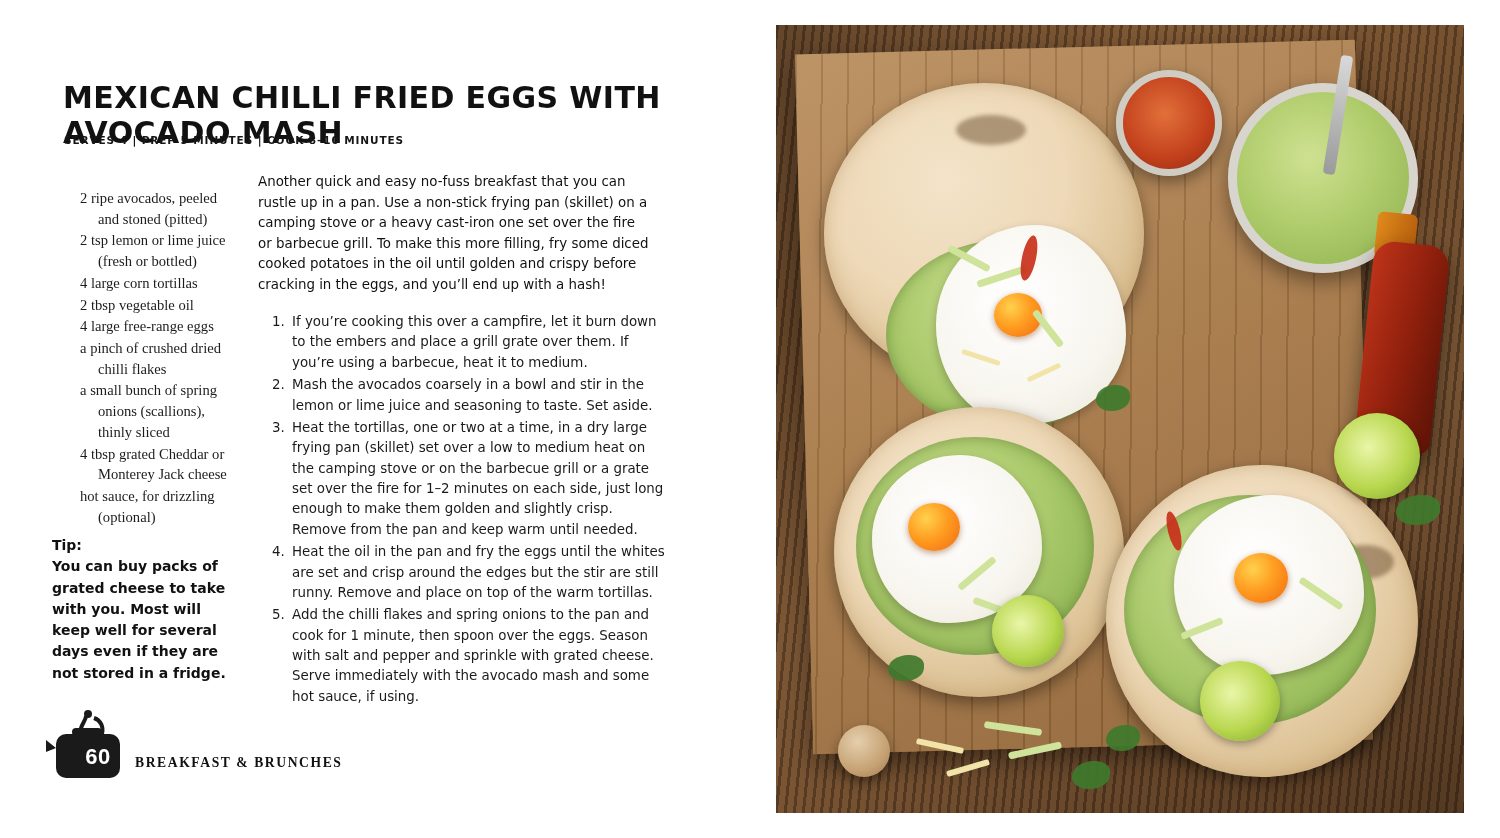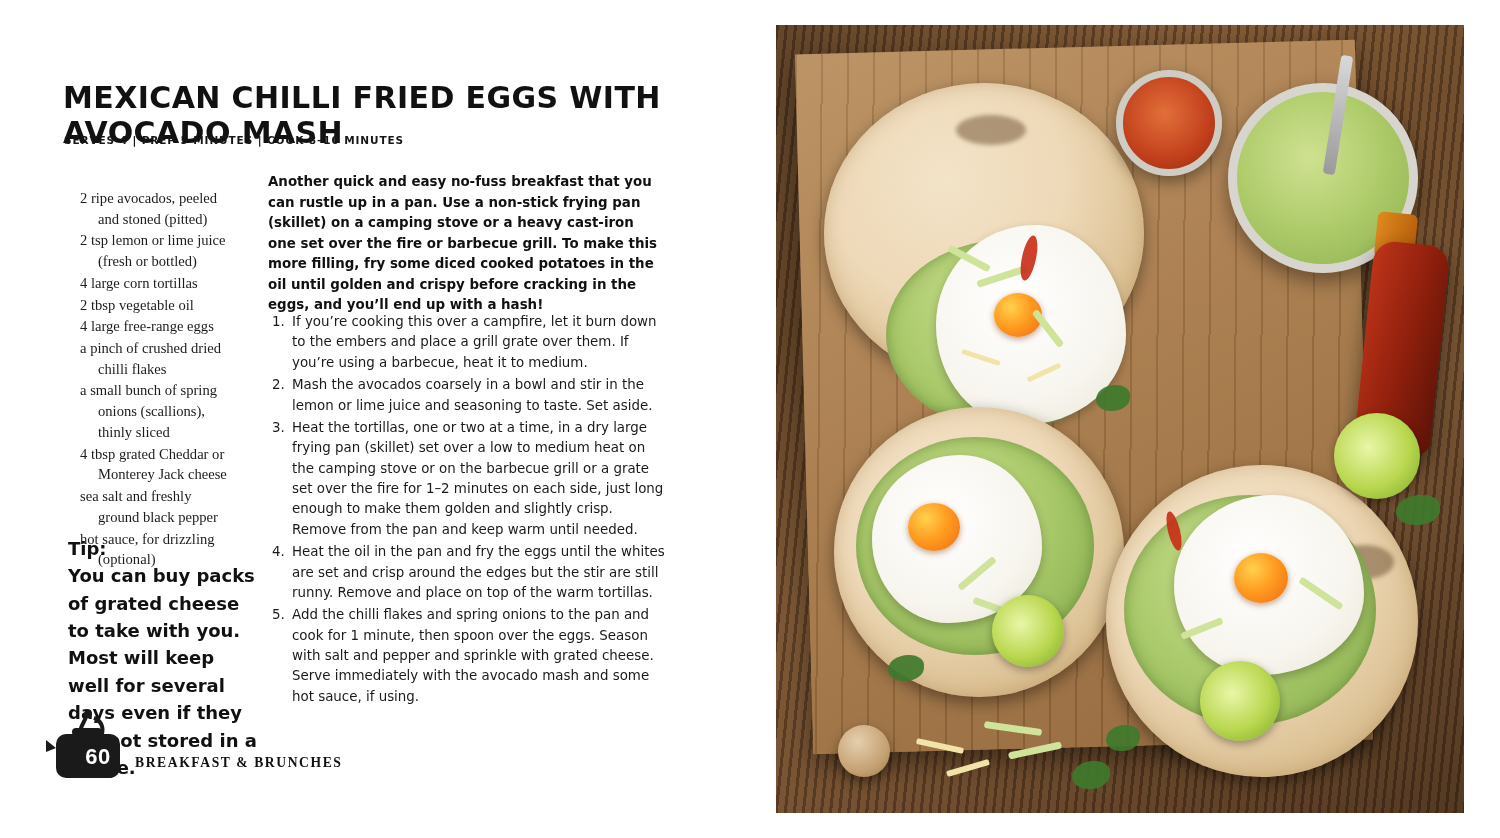--- a/index.html
+++ b/index.html
@@ -74,38 +74,38 @@
     padding: 0 0 0 18px;
     text-indent: -18px;
   }
   .ingredients ul {
     margin: 16px;
     padding: 0;
   }
 
   .tip {
     position: absolute;
-    left: 68px;
+    left: 52px;
     top: 535px;
     width: 190px;
     font-family: "DejaVu Sans", sans-serif;
     font-weight: bold;
-    font-size: 18px;
+    font-size: 14px;
     line-height: 1.52;
     color: #111111;
   }
 
   
   .intro {
     position: absolute;
-    left: 268px;
+    left: 258px;
     top: 172px;
     width: 392px;
     font-family: "DejaVu Sans", sans-serif;
-    font-weight: bold;
+    font-weight: normal;
     font-size: 13.4px;
     line-height: 1.53;
     color: #111111;
   }
 
   .method {
     position: absolute;
     left: 268px;
     top: 312px;
     width: 398px;
@@ -329,21 +329,20 @@
     <div class="ingredients">
       <ul>
         <li><span>2 ripe avocados, peeled and stoned (pitted)</span></li>
         <li><span>2 tsp lemon or lime juice (fresh or bottled)</span></li>
         <li><span>4 large corn tortillas</span></li>
         <li><span>2 tbsp vegetable oil</span></li>
         <li><span>4 large free-range eggs</span></li>
         <li><span>a pinch of crushed dried chilli flakes</span></li>
         <li><span>a small bunch of spring onions (scallions), thinly sliced</span></li>
         <li><span>4 tbsp grated Cheddar or Monterey Jack cheese</span></li>
-        <li><span>sea salt and freshly ground black pepper</span></li>
         <li><span>hot sauce, for drizzling (optional)</span></li>
       </ul>
     </div>
 
     <div class="tip">
       <div>Tip:</div>
       <div>You can buy packs of grated cheese to take with you. Most will keep well for several days even if they are not stored in a fridge.</div>
     </div>
 
     <div class="intro">Another quick and easy no-fuss breakfast that you can rustle up in a pan. Use a non-stick frying pan (skillet) on a camping stove or a heavy cast-iron one set over the fire or barbecue grill. To make this more filling, fry some diced cooked potatoes in the oil until golden and crispy before cracking in the eggs, and you’ll end up with a hash!</div>

